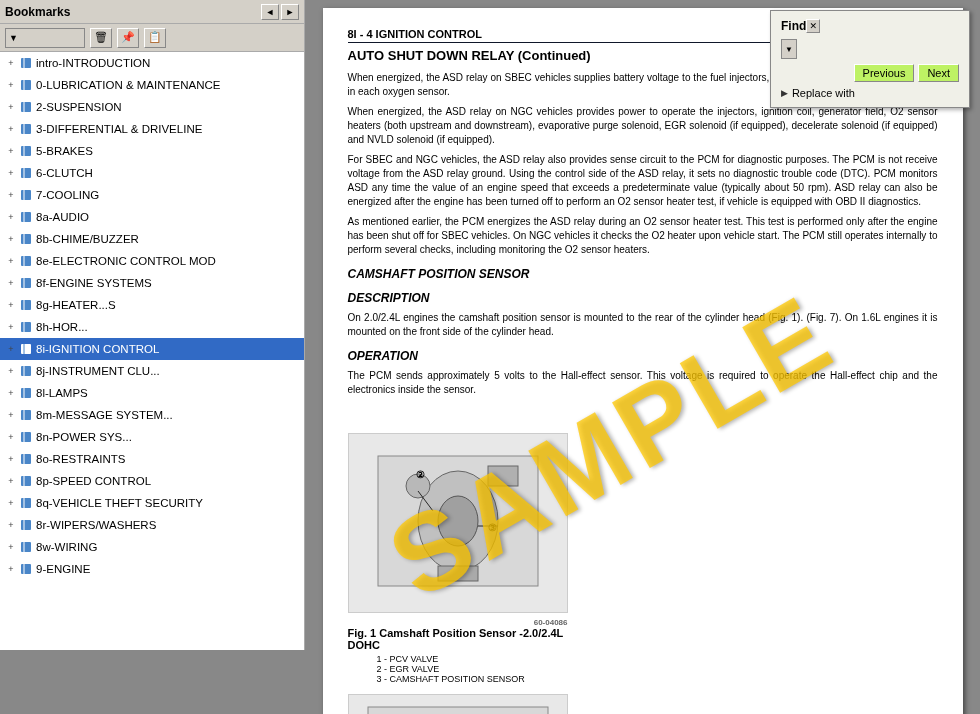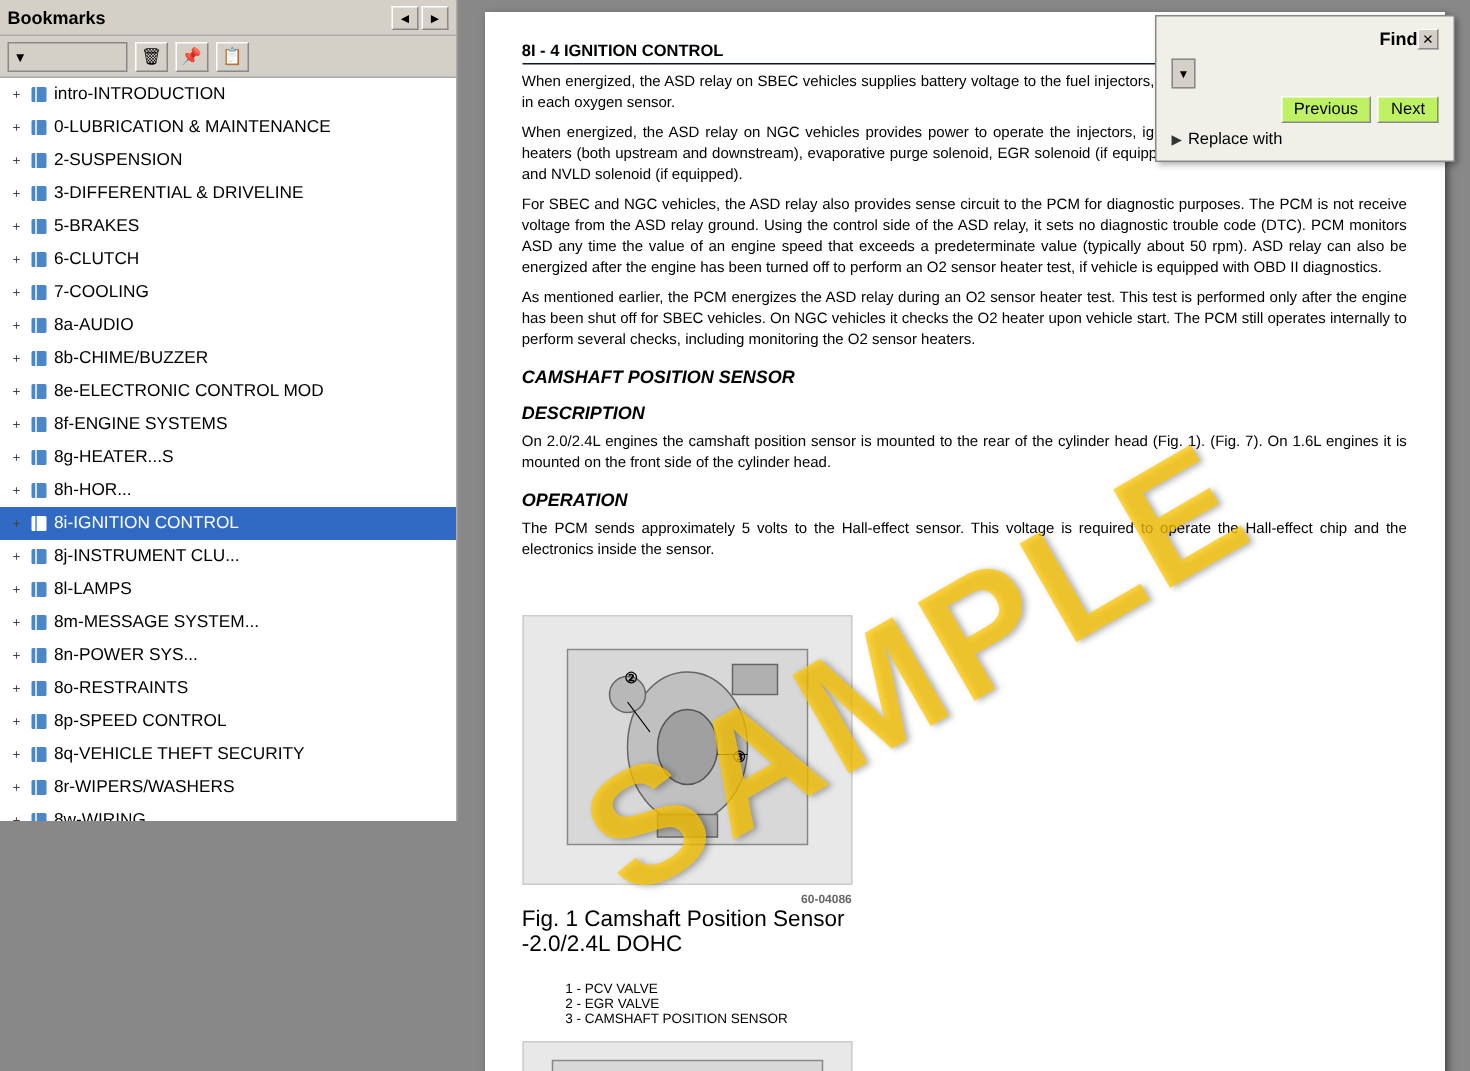--- a/index.html
+++ b/index.html
@@ -2,21 +2,21 @@
 <html><head>
   <meta charset="utf-8">
   <style>
     * { margin: 0; padding: 0; box-sizing: border-box; }
     body { width: 980px; height: 714px; overflow: hidden; font-family: Arial, sans-serif; font-size: 12px; background: #888; display: flex; }
 
     
     .sidebar {
       width: 305px;
       min-width: 305px;
-      height: 547px;
+      height: 650px;
       background: #f0f0f0;
       border-right: 1px solid #aaa;
       display: flex;
       flex-direction: column;
     }
 
     .sidebar-header {
       background: #d4d0c8;
       border-bottom: 1px solid #aaa;
       padding: 3px 5px;
@@ -220,23 +220,23 @@
       align-items: center;
       justify-content: center;
       font-size: 10px;
       color: #666;
       margin-bottom: 5px;
       position: relative;
       overflow: hidden;
     }
 
     .fig-caption {
-      font-size: 15px;
-      font-weight: normal;
-      margin-bottom: 16px;
+      font-size: 11px;
+      font-weight: bold;
+      margin-bottom: 3px;
     }
 
     .fig-items {
       font-size: 9px;
     }
 
     .diagram2-placeholder {
       background: #e8e8e8;
       border: 1px solid #ccc;
       height: 160px;
@@ -272,21 +272,21 @@
       background: #f0f0e8;
       border: 1px solid #888;
       padding: 8px 10px;
       width: 200px;
       box-shadow: 2px 2px 4px rgba(0,0,0,0.3);
       z-index: 100;
     }
 
     .find-toolbar-header {
       display: flex;
-      justify-content: flex-end;
+      justify-content: flex-start;
       align-items: center;
       margin-bottom: 6px;
     }
 
     .find-toolbar-title {
       font-weight: bold;
       font-size: 12px;
     }
 
     .find-close-btn {
@@ -644,20 +644,21 @@
   <div class="page-container">
     <div class="document-page">
 
       <div class="sample-watermark">SAMPLE</div>
 
       <div class="page-header-line">
         <span>8I - 4    IGNITION CONTROL</span>
         <span>PT</span>
       </div>
 
+      <div class="section-title">AUTO SHUT DOWN RELAY (Continued)</div>
 
       <div class="two-column">
         <div class="col-text">
           <p class="body-text">When energized, the ASD relay on SBEC vehicles supplies battery voltage to the fuel injectors, ignition coils and the heating element in each oxygen sensor.</p>
           <p class="body-text">When energized, the ASD relay on NGC vehicles provides power to operate the injectors, ignition coil, generator field, O2 sensor heaters (both upstream and downstream), evaporative purge solenoid, EGR solenoid (if equipped), decelerate solenoid (if equipped) and NVLD solenoid (if equipped).</p>
           <p class="body-text">For SBEC and NGC vehicles, the ASD relay also provides sense circuit to the PCM for diagnostic purposes. The PCM is not receive voltage from the ASD relay ground. Using the control side of the ASD relay, it sets no diagnostic trouble code (DTC). PCM monitors ASD any time the value of an engine speed that exceeds a predeterminate value (typically about 50 rpm). ASD relay can also be energized after the engine has been turned off to perform an O2 sensor heater test, if vehicle is equipped with OBD II diagnostics.</p>
           <p class="body-text">As mentioned earlier, the PCM energizes the ASD relay during an O2 sensor heater test. This test is performed only after the engine has been shut off for SBEC vehicles. On NGC vehicles it checks the O2 heater upon vehicle start. The PCM still operates internally to perform several checks, including monitoring the O2 sensor heaters.</p>
 
           <div class="subsection-title">CAMSHAFT POSITION SENSOR</div>
           <div class="subsection-title">DESCRIPTION</div>

